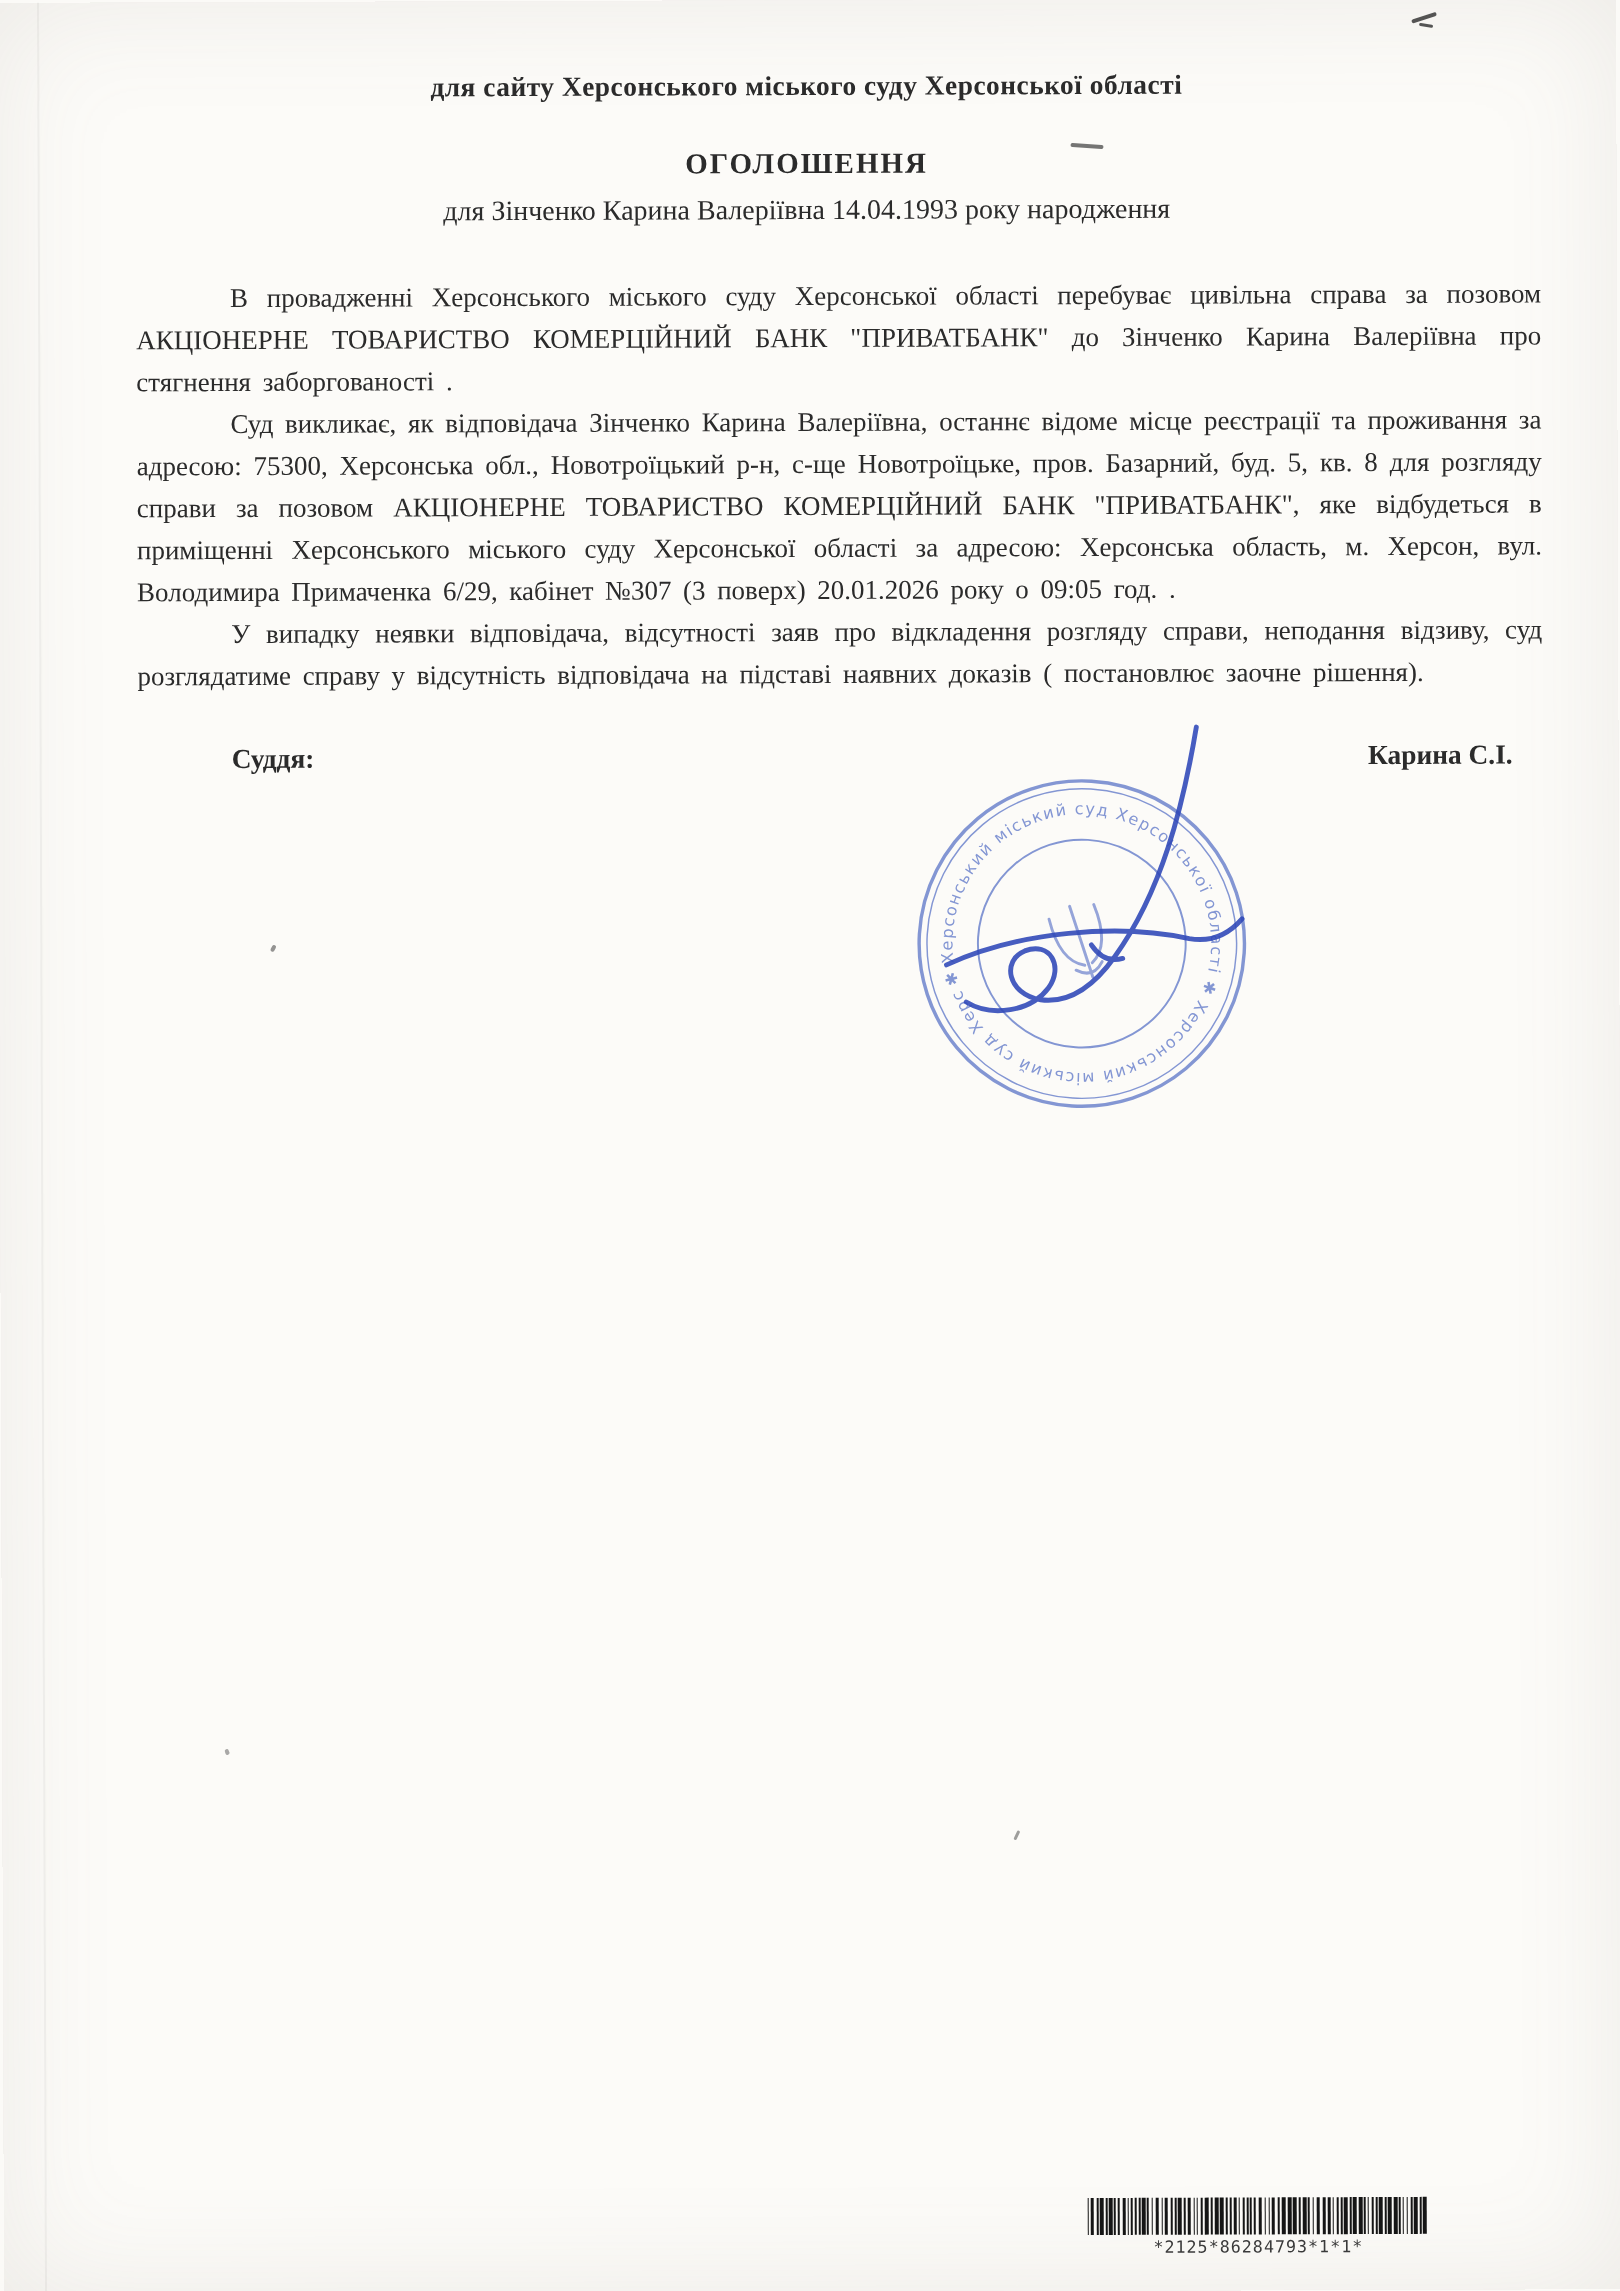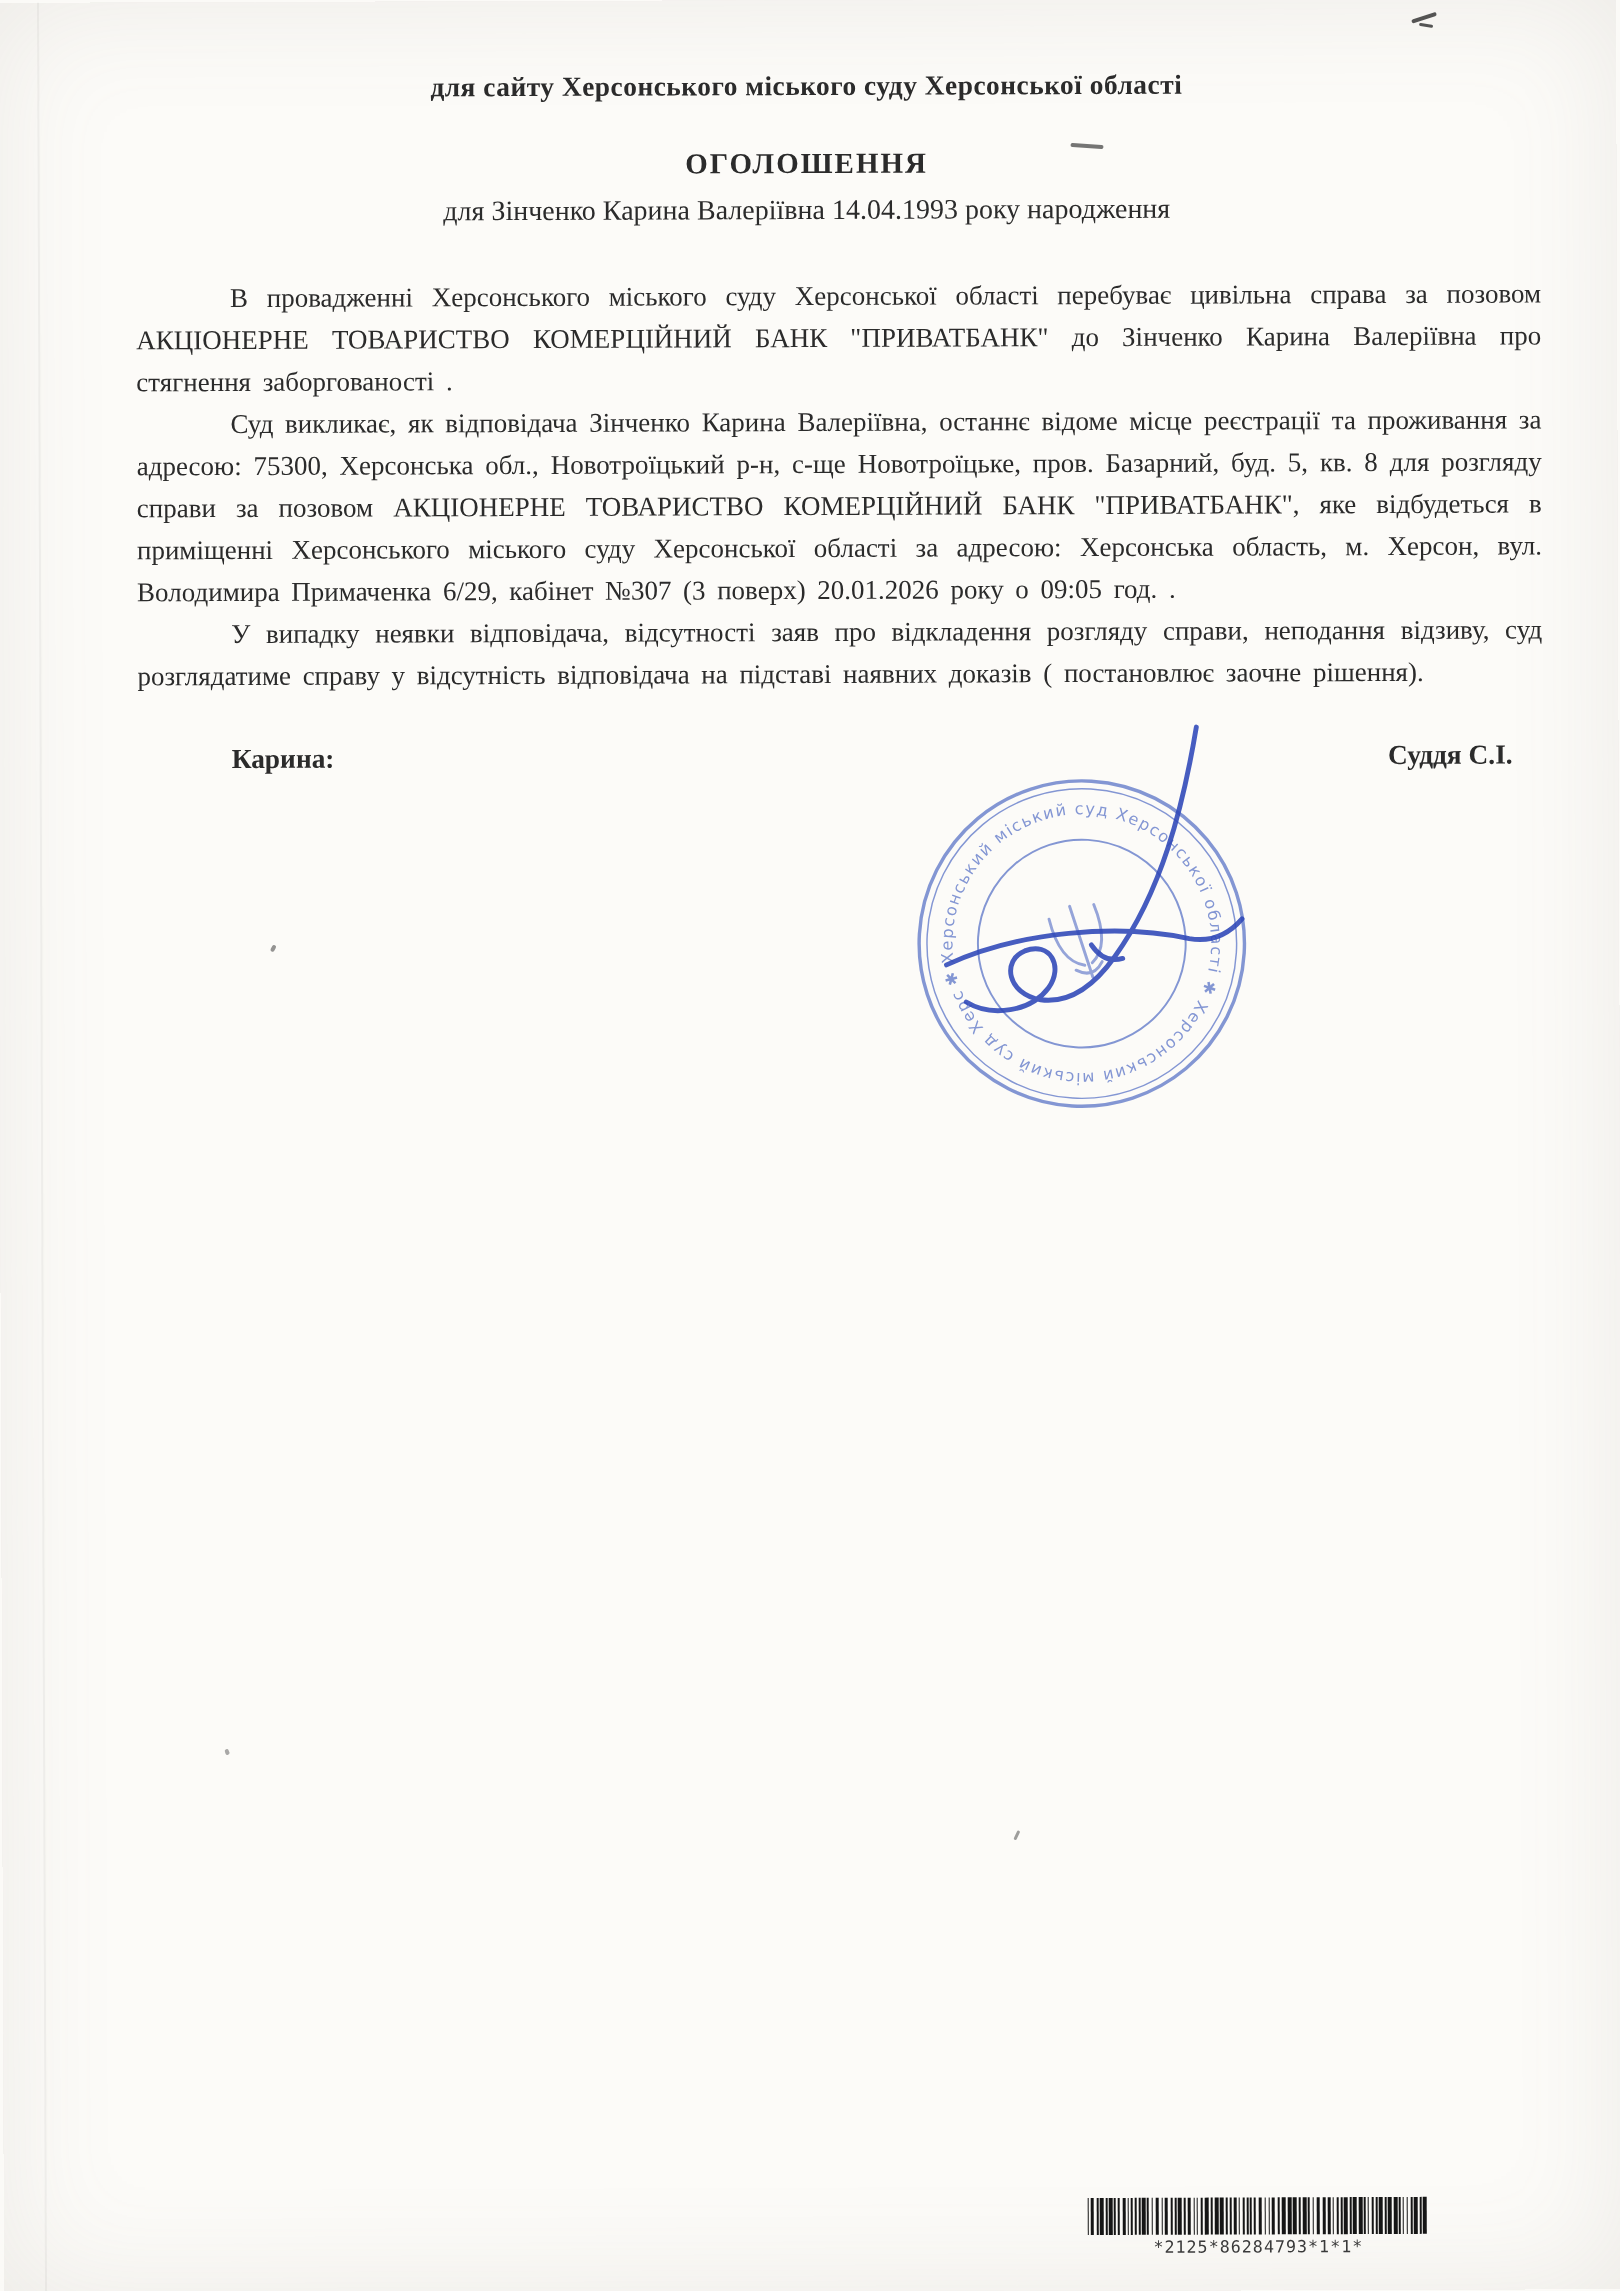--- a/index.html
+++ b/index.html
@@ -132,22 +132,22 @@
 
   <div class="subtitle">для Зінченко Карина Валеріївна 14.04.1993 року народження</div>
 
   <div class="content">
     <p>В провадженні Херсонського міського суду Херсонської області перебуває цивільна справа за позовом АКЦІОНЕРНЕ ТОВАРИСТВО КОМЕРЦІЙНИЙ БАНК "ПРИВАТБАНК" до Зінченко Карина Валеріївна про стягнення заборгованості .</p>
     <p>Суд викликає, як відповідача Зінченко Карина Валеріївна, останнє відоме місце реєстрації та проживання за адресою: 75300, Херсонська обл., Новотроїцький р-н, с-ще Новотроїцьке, пров. Базарний, буд. 5, кв. 8  для розгляду справи за позовом АКЦІОНЕРНЕ ТОВАРИСТВО КОМЕРЦІЙНИЙ БАНК "ПРИВАТБАНК", яке відбудеться в приміщенні Херсонського міського суду Херсонської області за адресою: Херсонська область, м. Херсон, вул. Володимира Примаченка 6/29, кабінет №307 (3 поверх) 20.01.2026 року о 09:05 год.  .</p>
     <p>У випадку неявки відповідача, відсутності заяв про відкладення розгляду справи, неподання відзиву, суд розглядатиме справу у відсутність відповідача на підставі наявних доказів ( постановлює заочне рішення).</p>
   </div>
 
   <div class="sign-row">
-    <span class="judge-label">Карина:</span>
-    <span class="judge-name">Суддя С.І.</span>
+    <span class="judge-label">Суддя:</span>
+    <span class="judge-name">Карина С.І.</span>
   </div>
 
   <div class="stamp-layer">
     <svg viewBox="0 0 348 348" width="341" height="341">
       <g transform="rotate(-18 174 174)" opacity="0.68">
         <circle cx="174" cy="174" r="166" fill="none" stroke="#4a66c2" stroke-width="3.5"></circle>
         <circle cx="174" cy="174" r="158" fill="none" stroke="#4a66c2" stroke-width="1.5"></circle>
         <circle cx="174" cy="174" r="106" fill="none" stroke="#4a66c2" stroke-width="2"></circle>
         <defs>
           <path id="ringPath" d="M174,174 m-132,0 a132,132 0 1,1 264,0 a132,132 0 1,1 -264,0"></path>

